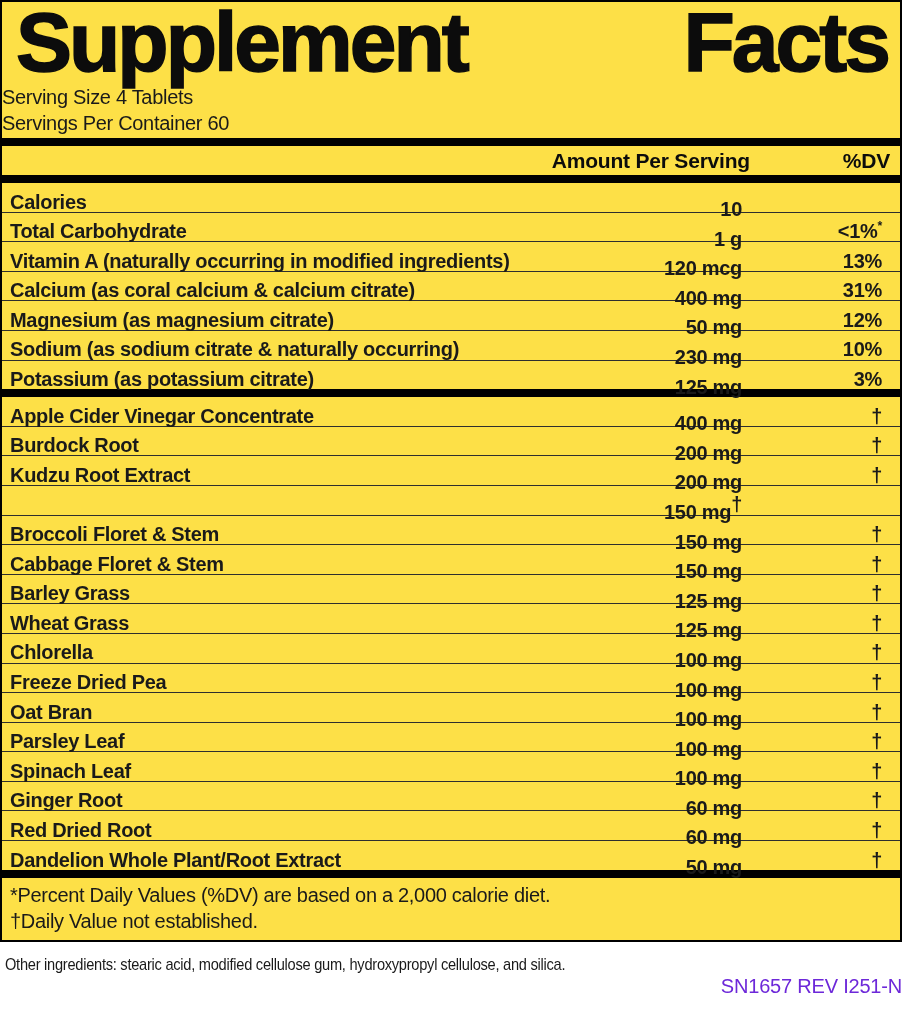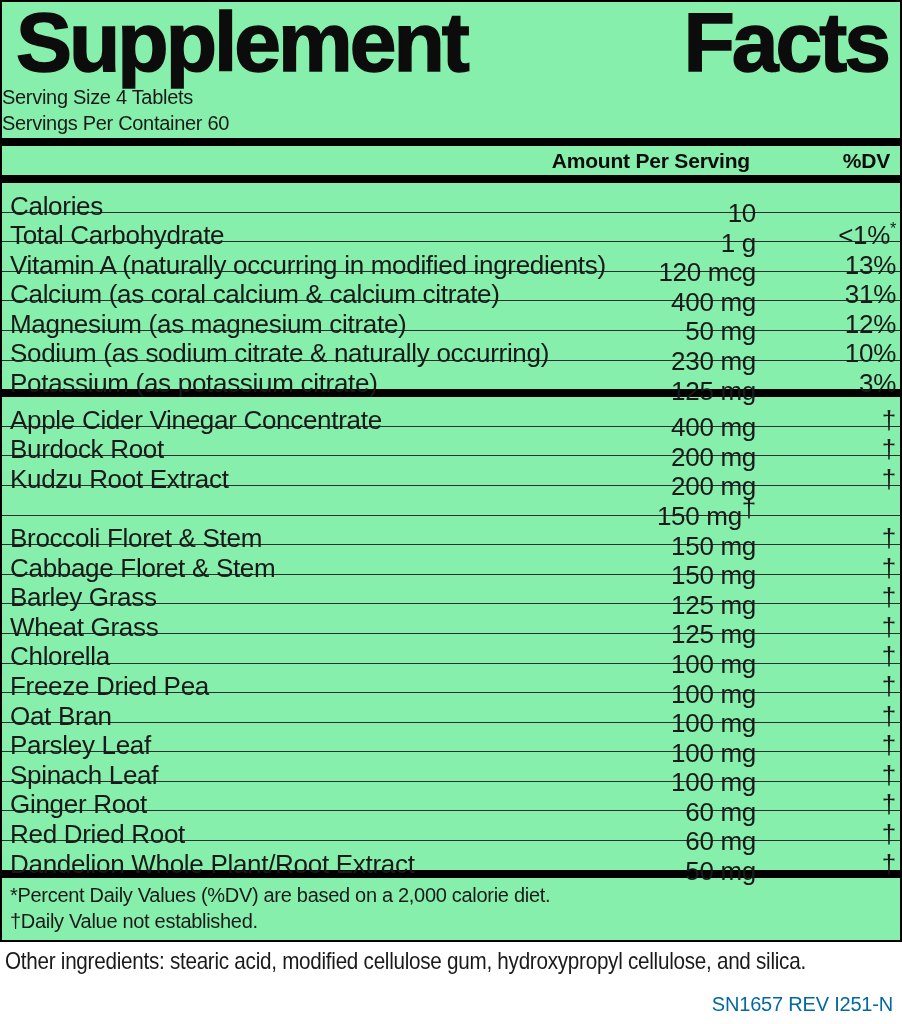--- a/index.html
+++ b/index.html
@@ -12,21 +12,21 @@
     background: #ffffff;
     color: #1a1a1a;
     font-family: "Liberation Sans", "DejaVu Sans", sans-serif;
     overflow: hidden;
   }
 
   .facts-box {
     box-sizing: border-box;
     width: 902px;
     border: 2.5px solid #000000;
-    background: #86efac;
+    background: #fde047;
   }
 
   .title-row {
     display: flex;
     justify-content: space-between;
     align-items: flex-start;
     padding: 2px 12px 0 14px;
     height: 76px;
     font-size: 84px;
     font-weight: bold;
@@ -60,62 +60,61 @@
     letter-spacing: -0.2px;
     color: #0c0c0c;
   }
   .header-row .cell-right { text-align: right; margin-left: 26px; }
 
   .row {
     display: grid;
     grid-template-columns: 1fr auto 140px;
     align-items: center;
     height: 28.6px;
-    padding: 0 4px 0 8px;
-    font-size: 26px;
+    padding: 0 18px 0 8px;
+    font-size: 20px;
     letter-spacing: -0.3px;
     white-space: nowrap;
+    font-weight: bold;
   }
   .row + .row { border-top: 1.4px solid #2e2e2e; }
   .row .amt { text-align: right; margin-top: 15px; }
   .row .dv  { text-align: right; }
   .row .dv sup {
     font-size: 0.62em;
     vertical-align: super;
     line-height: 0;
   }
 
   .footnotes {
     padding: 4px 5px 6px 8px;
     font-size: 20px;
     line-height: 26px;
     letter-spacing: -0.3px;
     height: 52px;
   }
 
   .other-ingredients {
-    margin-top: 5px;
+    margin-top: 13px;
     padding-left: 5px;
-    font-size: 24px;
+    font-size: 17px;
     letter-spacing: -0.3px;
     white-space: nowrap;
   }
   .other-ingredients .squeeze {
     display: inline-block;
     transform: scaleX(0.86);
     transform-origin: left center;
   }
 
   .sku-row {
-    margin-top: 18px;
-    padding-right: 9px;
     text-align: right;
     font-size: 20px;
     letter-spacing: -0.2px;
-    color: #0369a1;
+    color: #6d28d9;
   }
 </style>
 </head>
 <body>
 
 <div class="facts-box">
 
   <div class="title-row">
     <span>Supplement</span>
     <span>Facts</span>

